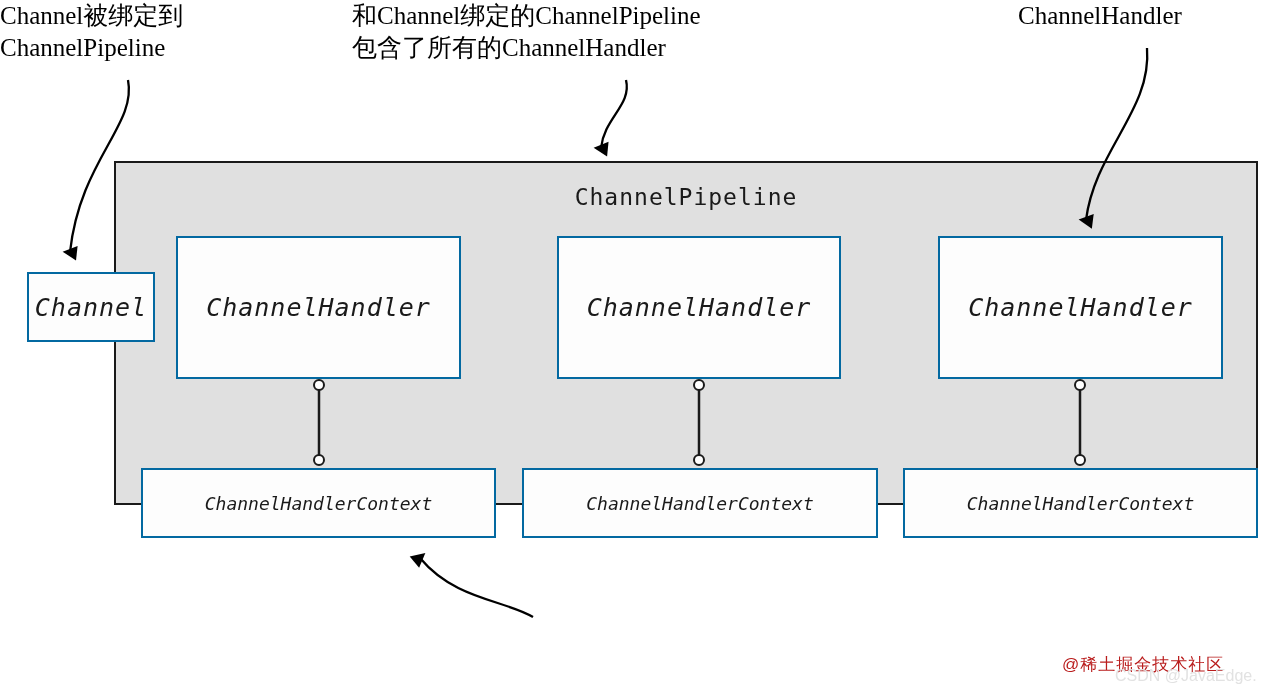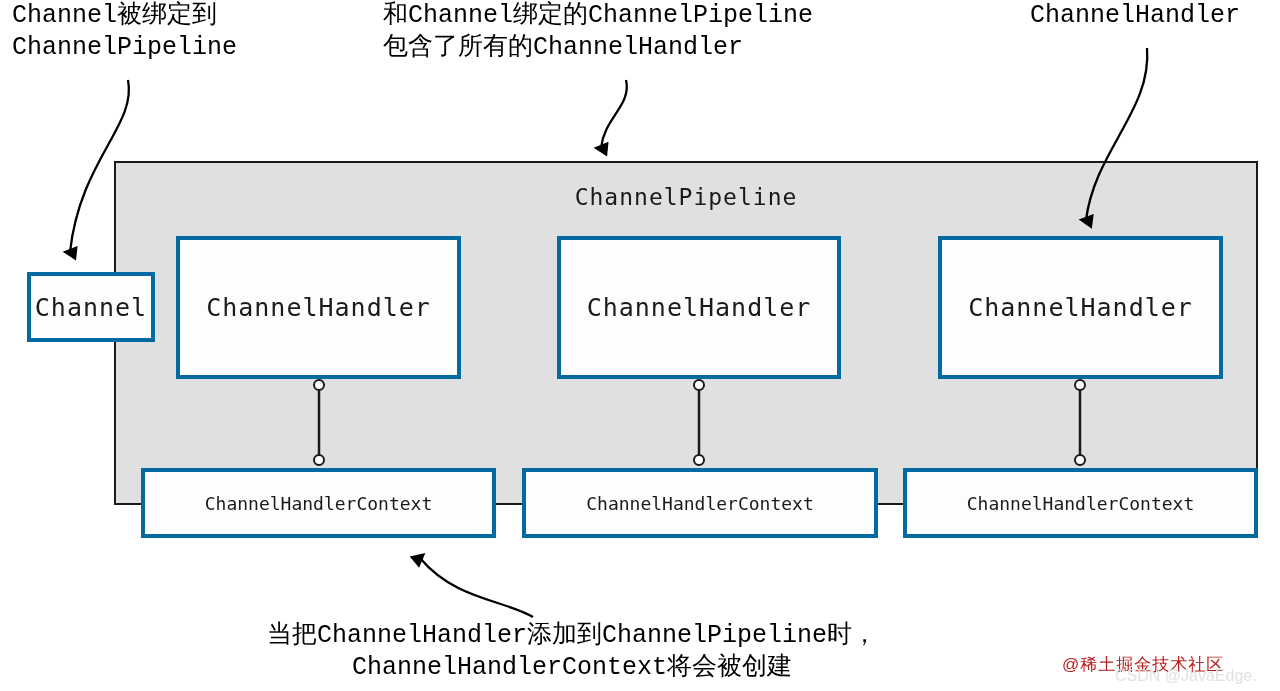--- a/index.html
+++ b/index.html
@@ -13,29 +13,28 @@
     height: 691px;
     background: #ffffff;
     overflow: hidden;
     font-family: "Liberation Sans", sans-serif;
   }
 
   
   .anno {
     position: absolute;
     color: #000000;
-    font-family: Liberation Mono, monospace;
+    font-family: Liberation Serif, serif;
     font-size: 25px;
     line-height: 32px;
     white-space: pre-line;
     letter-spacing: 0px;
-    margin-left: 12px;
   }
   #anno-left   { left: 0px;    top: 0px;   width: 330px; text-align: left; }
-  #anno-middle { left: 371px;  top: 0px;   width: 500px; text-align: left; }
+  #anno-middle { left: 352px;  top: 0px;   width: 500px; text-align: left; }
   #anno-right  { left: 1018px; top: 0px;   width: 250px; text-align: left; }
   #anno-bottom { left: 180px;  top: 620px; width: 760px; text-align: center; }
 
   
   .pipeline-rect {
     position: absolute;
     left: 114px;
     top: 161px;
     width: 1144px;
     height: 344px;
@@ -51,27 +50,28 @@
     text-align: center;
     font-family: "DejaVu Sans Mono", monospace;
     font-size: 23px;
     color: #1a1a1a;
     letter-spacing: 1px;
   }
 
   .node-box {
     position: absolute;
     background: #fdfdfd;
-    border: 4px solid #0369a1;
+    border: 2px solid #0369a1;
     box-sizing: border-box;
     display: flex;
     align-items: center;
     justify-content: center;
     font-family: "DejaVu Sans Mono", monospace;
     color: #1a1a1a;
+    font-style: italic;
   }
   .handler-box {
     top: 236px;
     height: 143px;
     font-size: 25px;
     letter-spacing: 1px;
   }
   #handler-0 { left: 176px; width: 285px; }
   #handler-1 { left: 557px; width: 284px; }
   #handler-2 { left: 938px; width: 285px; }
@@ -146,22 +146,20 @@
 <div id="canvas">
 
   <div class="anno" id="anno-left">Channel被绑定到
 ChannelPipeline</div>
 
   <div class="anno" id="anno-middle">和Channel绑定的ChannelPipeline
 包含了所有的ChannelHandler</div>
 
   <div class="anno" id="anno-right">ChannelHandler</div>
 
-  <div class="anno" id="anno-bottom">当把ChannelHandler添加到ChannelPipeline时，
-ChannelHandlerContext将会被创建</div>
 
   <div class="pipeline-rect"></div>
 
   <div class="pipeline-title">ChannelPipeline</div>
 
   <div class="node-box handler-box" id="handler-0">ChannelHandler</div>
   <div class="node-box handler-box" id="handler-1">ChannelHandler</div>
   <div class="node-box handler-box" id="handler-2">ChannelHandler</div>
 
   <div class="node-box context-box" id="context-0">ChannelHandlerContext</div>

